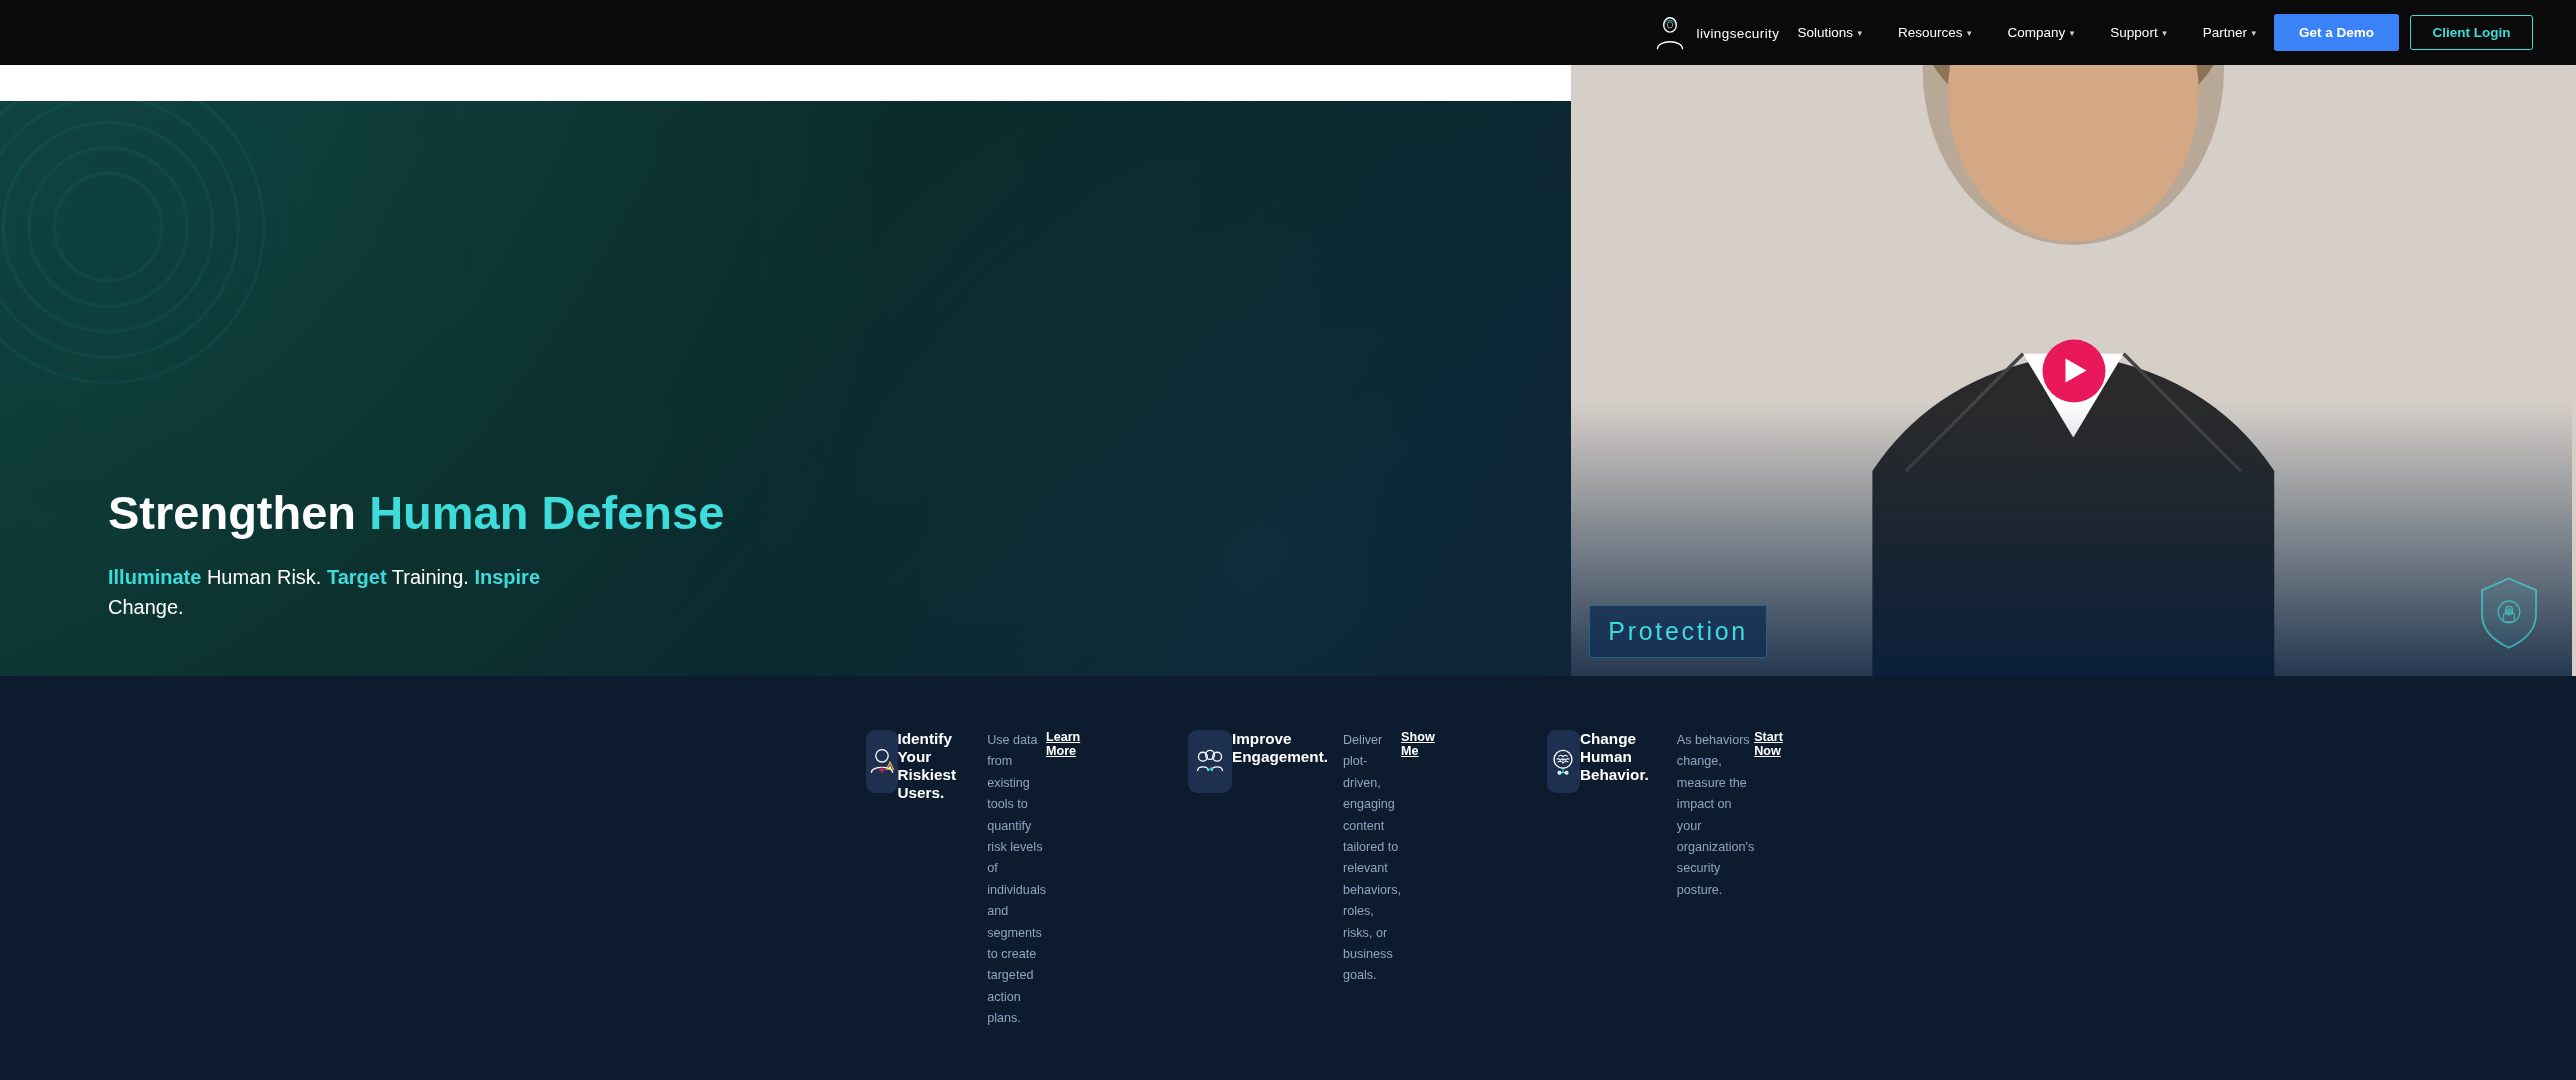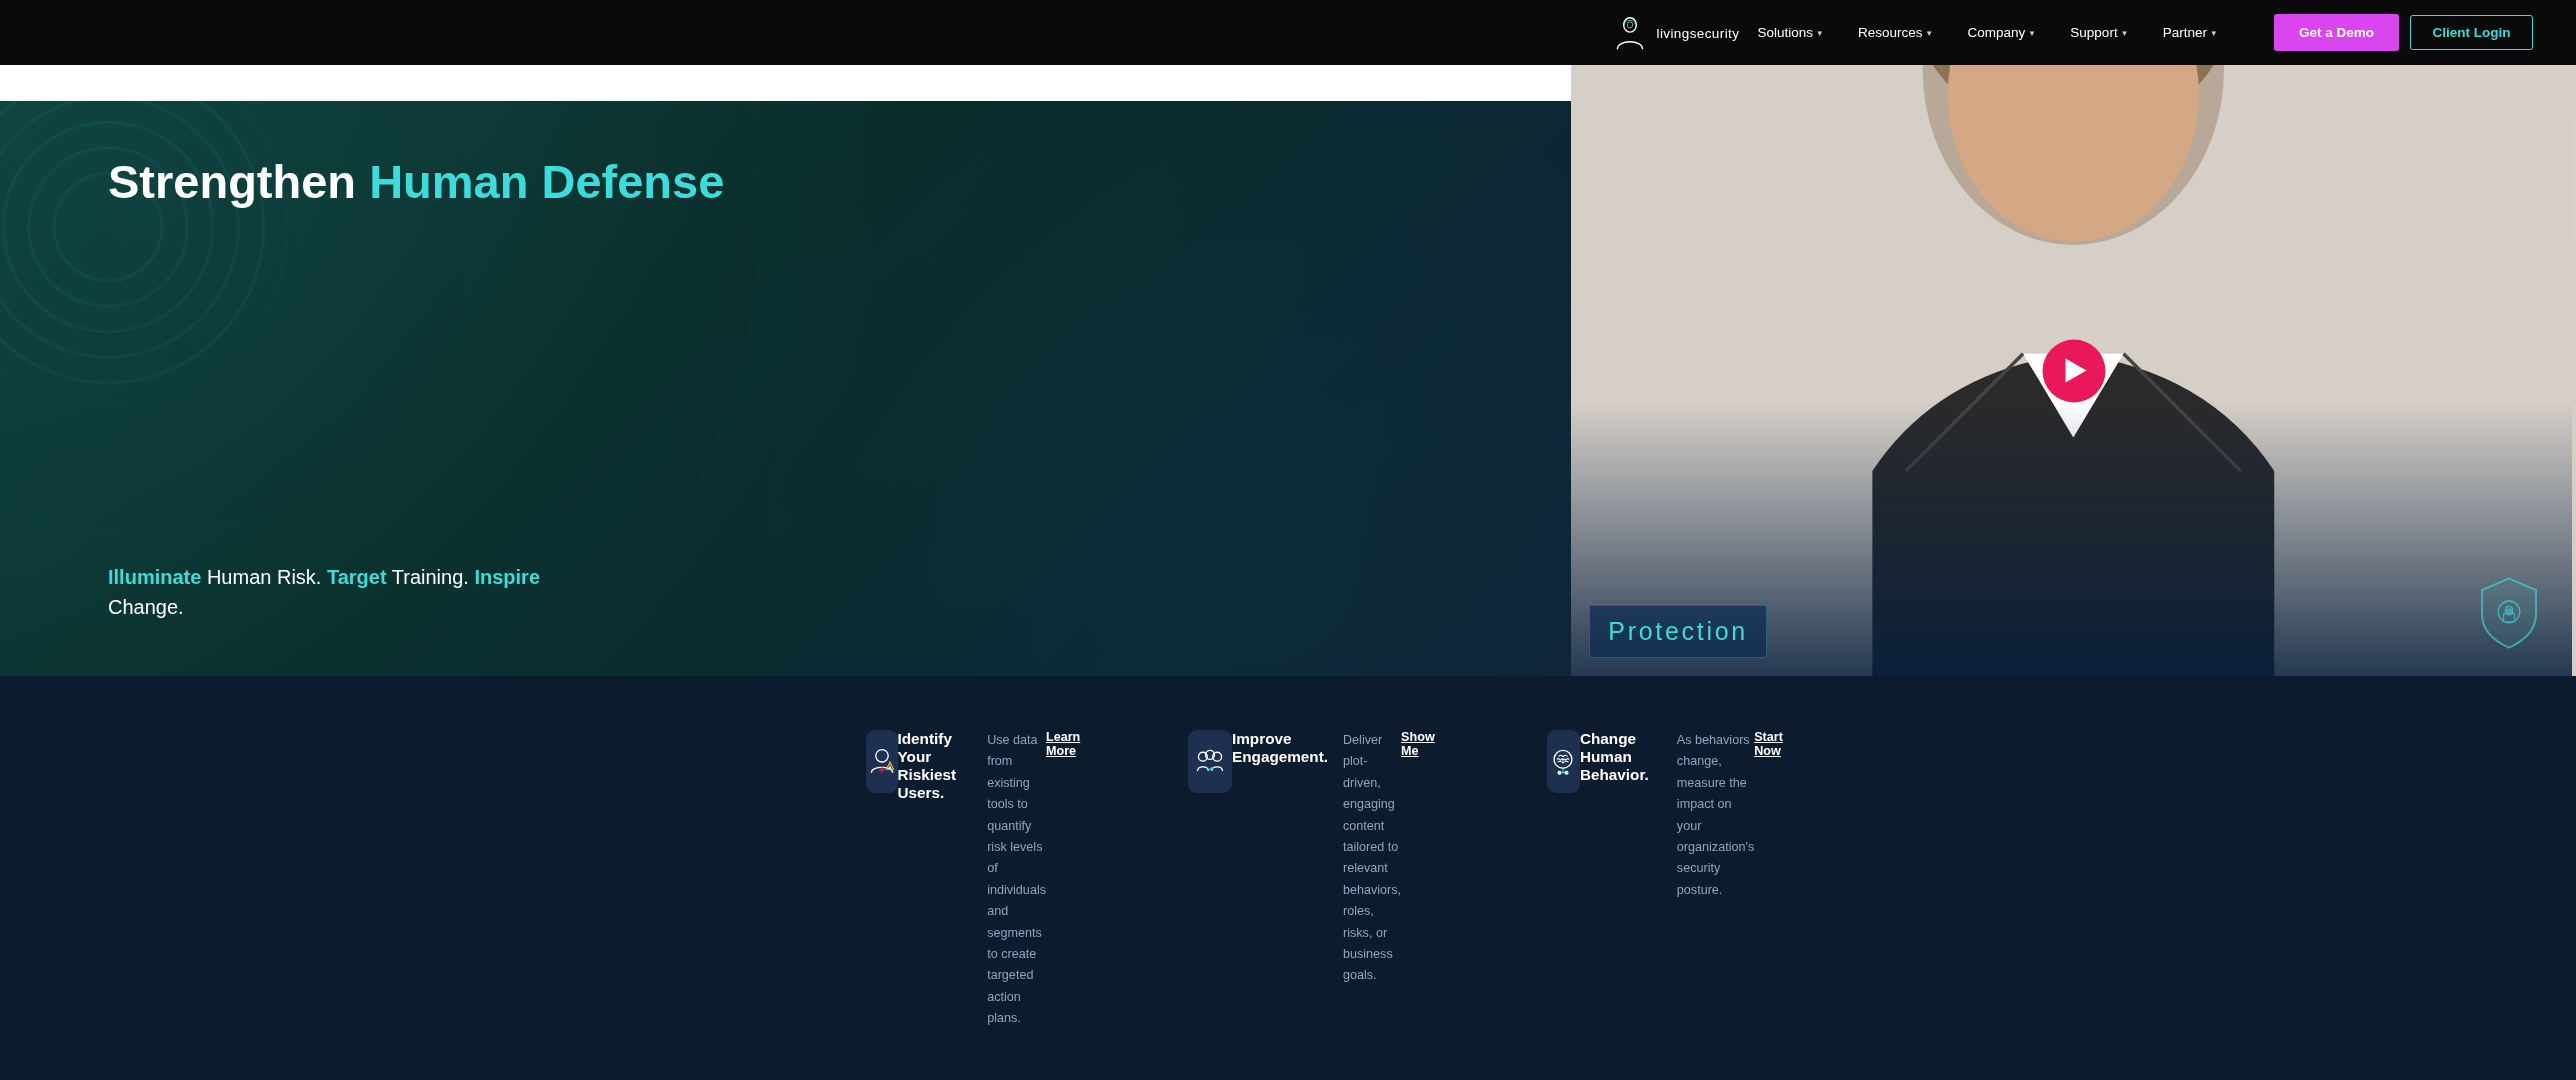--- a/index.html
+++ b/index.html
@@ -46,29 +46,28 @@
     .nav-links a .chevron {
       font-size: 9px;
       opacity: 0.8;
     }
     .nav-ctas {
       display: flex;
       align-items: center;
       gap: 10.8px;
     }
     .btn-demo {
-      background: #d946ef;
+      background: #3b82f6;
       color: #fff;
       border: none;
       padding: 10.8px 25px;
       font-size: 13.5px;
       font-weight: 600;
       cursor: pointer;
       border-radius: 2.7px;
-      margin-left: 40px;
     }
     .btn-login {
       background: transparent;
       color: #3ddbd9;
       border: 1.8px solid #3ddbd9;
       padding: 9px 21.6px;
       font-size: 13.5px;
       font-weight: 600;
       cursor: pointer;
       border-radius: 2.7px;
@@ -80,21 +79,21 @@
       height: calc(100vh - 65px);
       min-height: 521px;
       max-height: 611px;
     }
     .hero-left {
       flex: 0 0 61%;
       background: linear-gradient(135deg, #0d3d3a 0%, #0a2e2b 40%, #0d2238 100%);
       position: relative;
       display: flex;
       flex-direction: column;
-      justify-content: space-between;
+      justify-content: flex-end;
       padding: 54px 72px 54px 108px;
       overflow: hidden;
       margin-top: 36px;
     }
     .hero-bg-pattern {
       position: absolute;
       top: 0; left: 0; right: 0; bottom: 0;
       background-image: radial-gradient(circle at 10% 20%, rgba(61,219,217,0.05) 0%, transparent 50%),
                         radial-gradient(circle at 80% 80%, rgba(61,219,217,0.03) 0%, transparent 40%);
       pointer-events: none;

